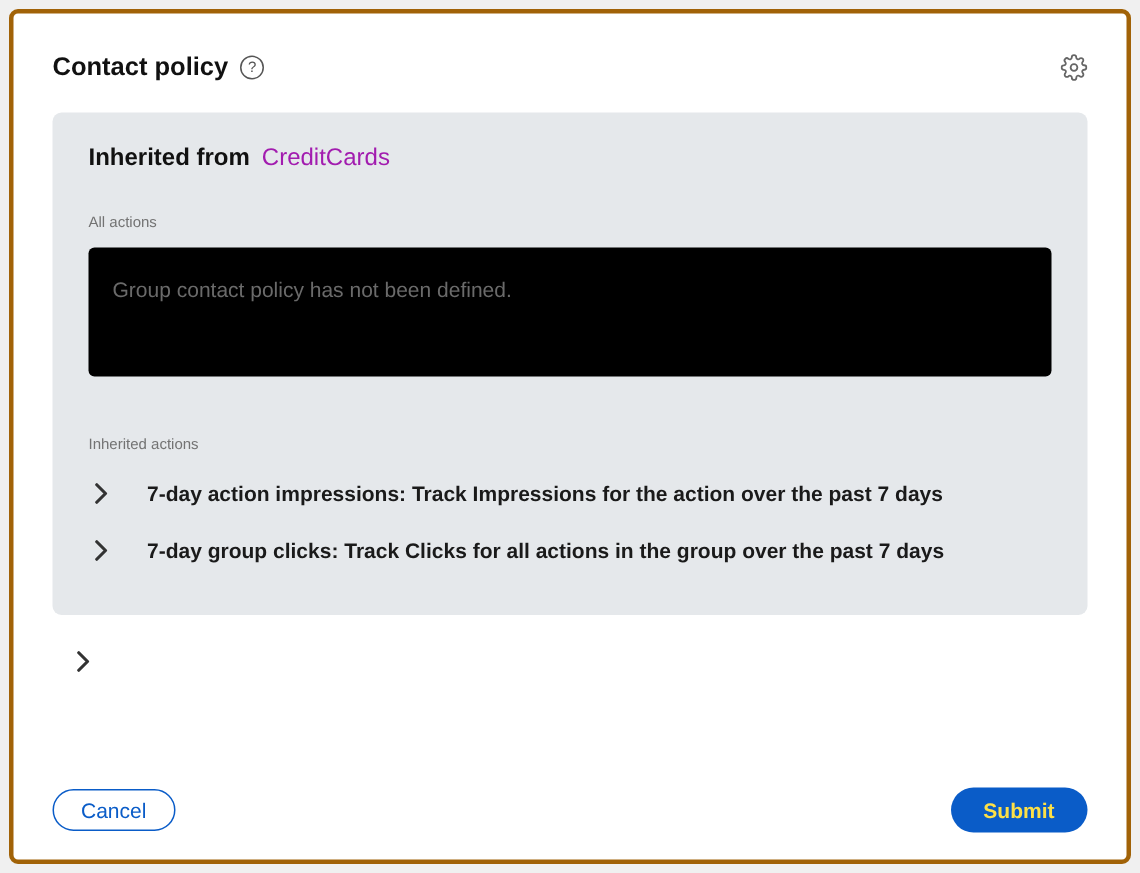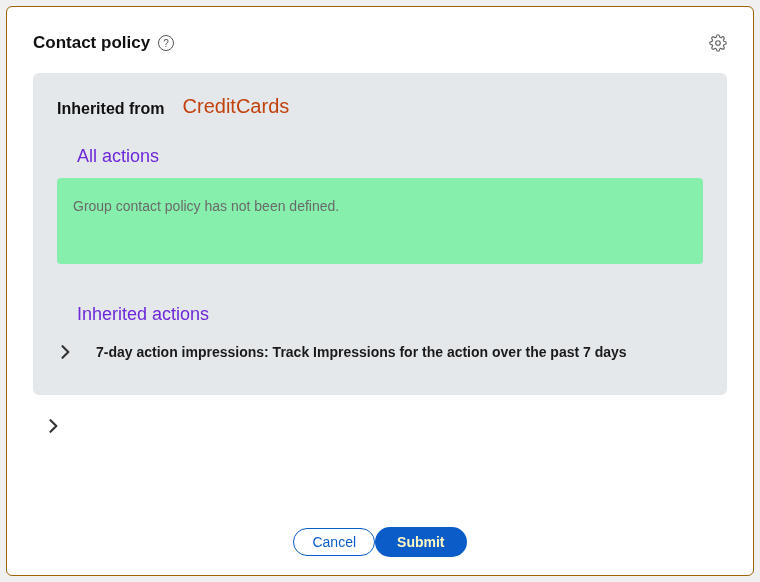--- a/index.html
+++ b/index.html
@@ -9,21 +9,21 @@
     }
     body {
       font-family: -apple-system, BlinkMacSystemFont, "Segoe UI", Helvetica, Arial, sans-serif;
       background: #f0f0f0;
       width: 760px;
       height: 582px;
       padding: 6px;
     }
     .outer-card {
       background: #fff;
-      border: 1px solid #a16207;
+      border: 3px solid #a16207;
       border-radius: 6px;
       height: 100%;
       display: flex;
       flex-direction: column;
       padding: 26px 26px 18px 26px;
     }
     .card-header {
       display: flex;
       align-items: center;
       justify-content: space-between;
@@ -58,42 +58,41 @@
       justify-content: center;
     }
     .inherited-panel {
       background: #e5e8eb;
       border-radius: 6px;
       padding: 22px 24px 22px 24px;
       margin-bottom: 16px;
     }
     .inherited-line {
       display: flex;
-      align-items: flex-end;
-      gap: 18px;
+      align-items: center;
+      gap: 8px;
       margin-bottom: 28px;
     }
     .inherited-label {
       font-size: 16px;
       font-weight: 700;
       color: #111;
     }
     .inherited-link {
-      font-size: 20px;
-      color: #c2410c;
+      font-size: 16px;
+      color: #a21caf;
       cursor: pointer;
     }
     .section-heading {
-      font-size: 18px;
-      color: #6d28d9;
+      font-size: 10px;
+      color: #737373;
       margin-bottom: 10px;
-      margin-left: 20px;
     }
     .empty-box {
-      background: #86efac;
+      background: #000000;
       border-radius: 4px;
       padding: 20px 16px 50px 16px;
       color: #6a6a6a;
       font-size: 14px;
       margin-bottom: 40px;
       margin-top: 11px;
     }
     .action-row {
       display: flex;
       align-items: center;
@@ -116,37 +115,37 @@
       font-size: 14px;
       font-weight: 700;
       color: #1a1a1a;
     }
     .spacer {
       flex: 1;
     }
     .footer {
       display: flex;
       align-items: center;
-      justify-content: center;
+      justify-content: space-between;
       margin-top: 14px;
     }
     .cancel-btn {
       border: 1.6px solid #0a5cc8;
       color: #0a5cc8;
       background: #fff;
       border-radius: 20px;
       padding: 5px 18px;
       font-size: 14px;
       cursor: pointer;
       font-weight: 500;
     }
     .submit-btn {
       border: none;
       background: #0a5cc8;
-      color: #fef9c3;
+      color: #fde047;
       border-radius: 20px;
       padding: 7px 22px;
       font-size: 14px;
       font-weight: 600;
       cursor: pointer;
     }
   </style>
 </head>
 <body>
 
@@ -179,20 +178,28 @@
 
     <div class="action-row">
       <span class="chevron">
         <svg width="10" height="14" viewBox="0 0 8 12" fill="none">
             <path d="M1 1l5 5-5 5" stroke="#333" stroke-width="1.8" stroke-linecap="round" stroke-linejoin="round"></path>
           </svg>
       </span>
       <span class="action-label">7-day action impressions: Track Impressions for the action over the past 7 days</span>
     </div>
 
+    <div class="action-row">
+      <span class="chevron">
+        <svg width="10" height="14" viewBox="0 0 8 12" fill="none">
+            <path d="M1 1l5 5-5 5" stroke="#333" stroke-width="1.8" stroke-linecap="round" stroke-linejoin="round"></path>
+          </svg>
+      </span>
+      <span class="action-label">7-day group clicks: Track Clicks for all actions in the group over the past 7 days</span>
+    </div>
   </div>
 
   <div class="action-row standalone">
     <span class="chevron">
       <svg width="10" height="14" viewBox="0 0 8 12" fill="none">
           <path d="M1 1l5 5-5 5" stroke="#333" stroke-width="1.8" stroke-linecap="round" stroke-linejoin="round"></path>
         </svg>
     </span>
   </div>
 

